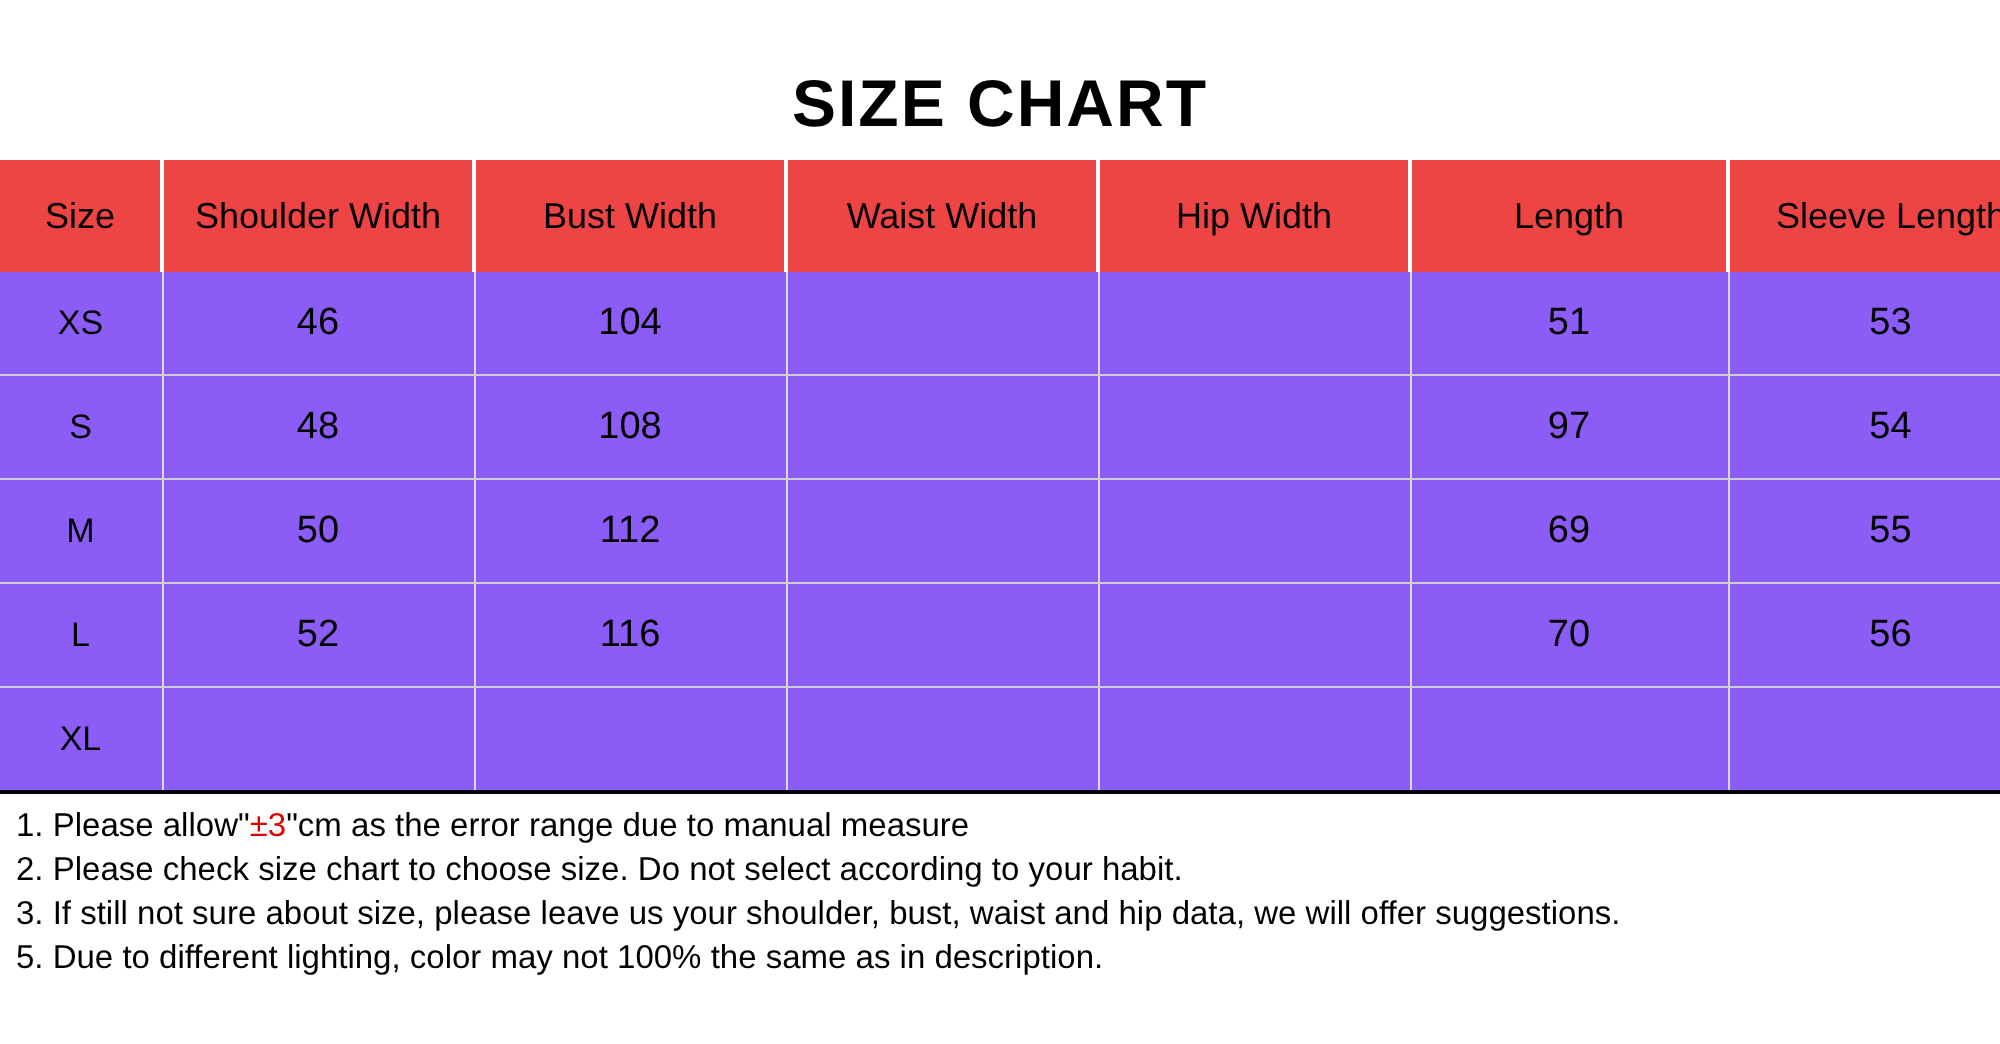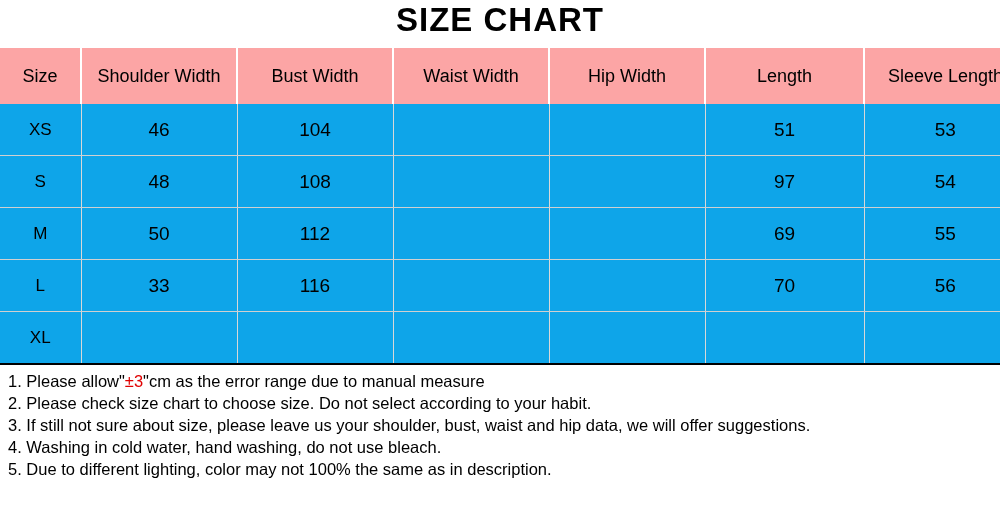--- a/index.html
+++ b/index.html
@@ -17,31 +17,31 @@
   .page {
     position: relative;
     width: 1000px;
     height: 522px;
   }
   .title {
     text-align: center;
     font-size: 33px;
     font-weight: bold;
     letter-spacing: 1px;
-    padding-top: 2px;
+    padding-top: 34px;
     padding-bottom: 10px;
     line-height: 1.1;
   }
   table.size-table {
     width: 1000px;
     border-collapse: collapse;
     table-layout: fixed;
   }
   table.size-table th {
-    background: #fca5a5;
+    background: #ef4444;
     color: #000000;
     font-weight: normal;
     font-size: 18px;
     height: 54px;
     border-left: 2px solid #ffffff;
     border-right: 2px solid #ffffff;
     text-align: center;
     vertical-align: middle;
   }
   table.size-table th:first-child {
@@ -50,21 +50,21 @@
   table.size-table th:last-child {
     border-right: none;
   }
   table.size-table td {
     height: 49px;
     font-size: 19px;
     text-align: center;
     vertical-align: middle;
     border-bottom: 1px solid #d0d0d0;
     border-left: 1px solid #d8d8d8;
-    background: #0ea5e9;
+    background: #8b5cf6;
   }
   table.size-table td:first-child {
     border-left: none;
     font-size: 17px;
   }
   table.size-table tr.row-last td {
     border-bottom: 2px solid #000000;
   }
   .col-size { width: 78px; }
   .col-shoulder { width: 152px; margin-top: 26px; }
@@ -135,21 +135,21 @@
         <td>M</td>
         <td>50</td>
         <td>112</td>
         <td></td>
         <td></td>
         <td>69</td>
         <td>55</td>
       </tr>
       <tr>
         <td>L</td>
-        <td>33</td>
+        <td>52</td>
         <td>116</td>
         <td></td>
         <td></td>
         <td>70</td>
         <td>56</td>
       </tr>
       <tr class="row-last">
         <td>XL</td>
         <td></td>
         <td></td>
@@ -158,17 +158,16 @@
         <td></td>
         <td></td>
       </tr>
     </tbody>
   </table>
 
   <div class="notes">
     <div class="note-line"><span>1. Please allow"</span><span class="tolerance">±3</span><span>"cm as the error range due to manual measure</span></div>
     <div class="note-line">2. Please check size chart to choose size. Do not select according to your habit.</div>
     <div class="note-line">3. If still not sure about size, please leave us your shoulder, bust, waist and hip data, we will offer suggestions.</div>
-    <div class="note-line">4. Washing in cold water, hand washing, do not use bleach.</div>
     <div class="note-line">5. Due to different lighting, color may not 100% the same as in description.</div>
   </div>
 
 </div>
 
 </body></html>

